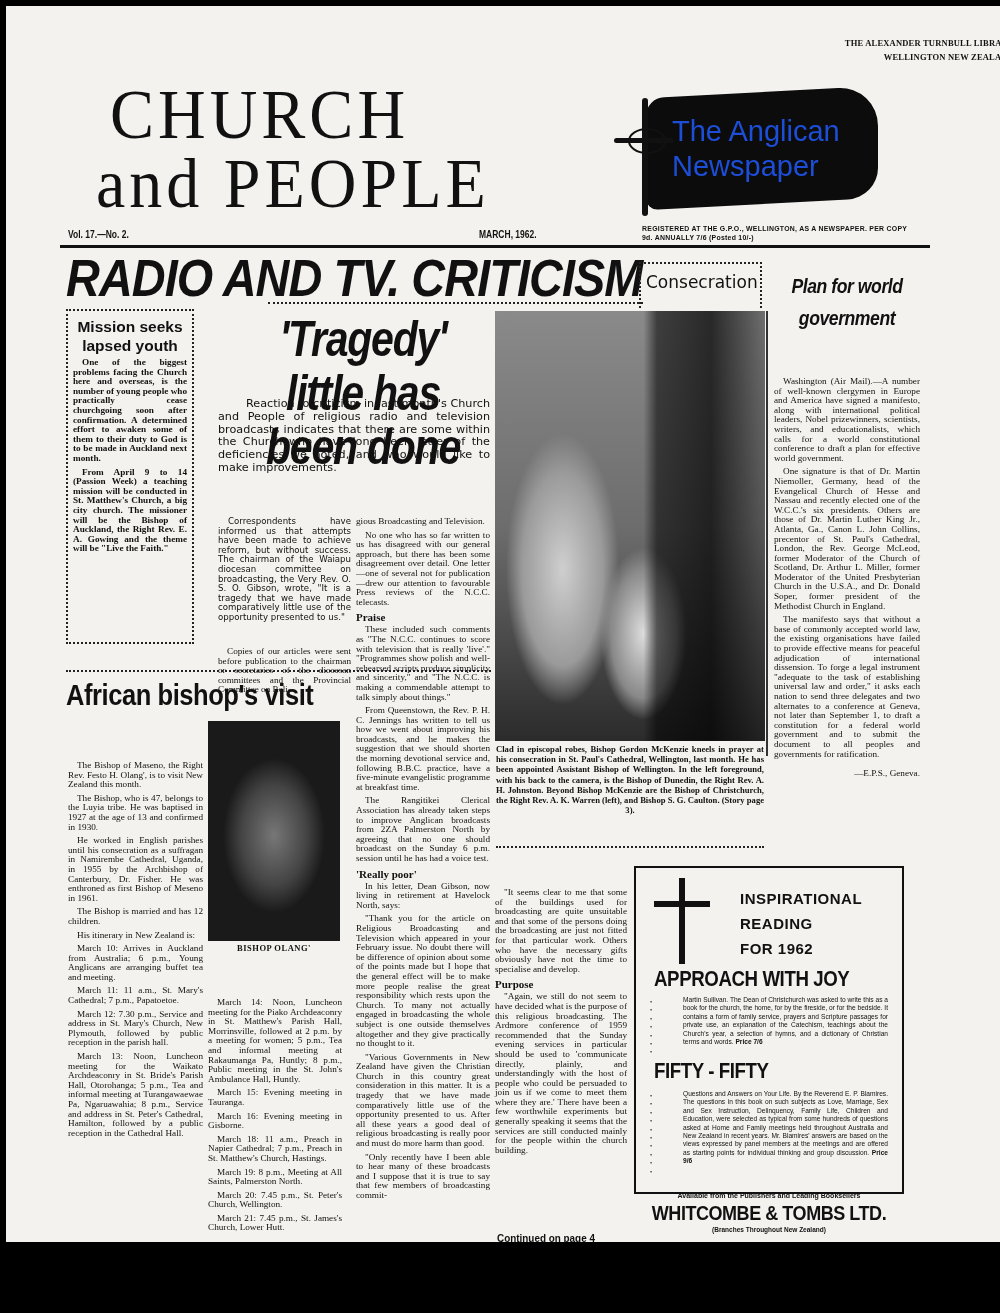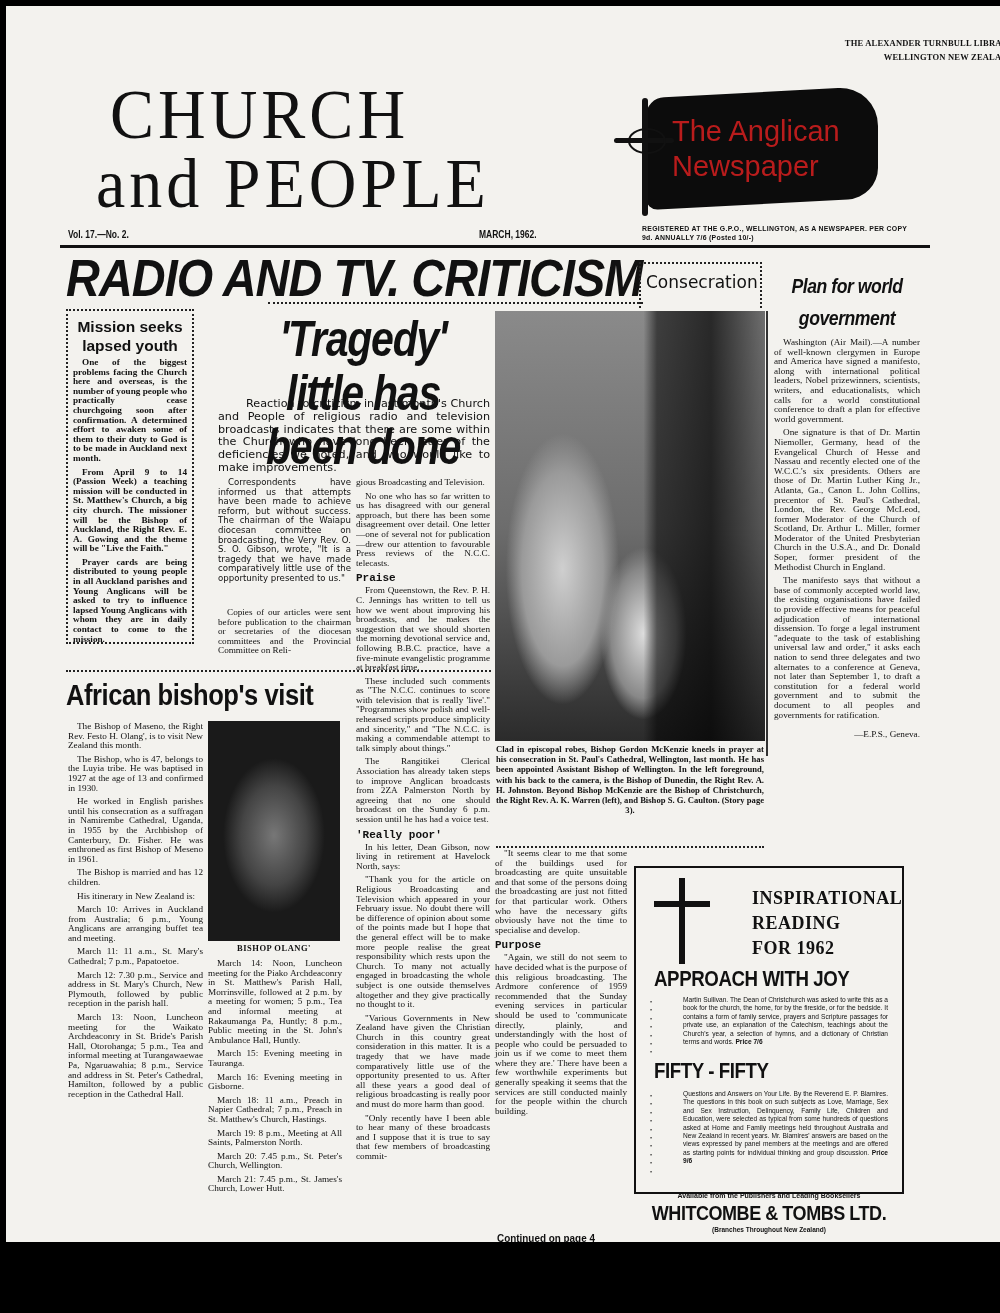--- a/index.html
+++ b/index.html
@@ -19,21 +19,21 @@
   .library { right: 18px; top: 30px; width: 230px; text-align: right;
     font-family: "Liberation Serif", serif; font-weight: bold; font-size: 8.5px; line-height: 14px; letter-spacing: 0.2px; }
   .mast-title { left: 90px; top: 74px; font-family: "Liberation Serif", serif; font-size: 66px; line-height: 66px; letter-spacing: 4px; transform: scaleY(1.05); transform-origin: top left; }
   .mast-title .l1 { display:block; padding-left: 14px; }
   .mast-title .l2 { display:block; }
   .logo-cross-v { left: 636px; top: 92px; width: 6px; height: 118px; background: #111; border-radius: 3px; }
   .logo-cross-h { left: 608px; top: 132px; width: 60px; height: 5px; background: #111; border-radius: 3px; }
   .logo-cross-ring { left: 622px; top: 122px; width: 34px; height: 22px; border: 2px solid #111; border-radius: 50%; }
   .logo-plate { left: 640px; top: 86px; width: 232px; height: 112px; background: #0c0c0c;
     border-radius: 18px 40px 30px 12px; transform: skewY(-3deg); }
-  .logo-text { left: 666px; top: 108px; color: #b91c1c; font-family: "Liberation Sans", sans-serif; font-size: 29px; line-height: 35px; }
+  .logo-text { left: 666px; top: 108px; color: #1d4ed8; font-family: "Liberation Sans", sans-serif; font-size: 29px; line-height: 35px; }
   .vol { left: 62px; top: 223px; font-family: "Liberation Sans", sans-serif; font-weight: bold; font-size: 10px; transform: scaleX(0.85); transform-origin:left; }
   .date { left: 473px; top: 223px; font-family: "Liberation Sans", sans-serif; font-weight: bold; font-size: 10px; transform: scaleX(0.85); transform-origin:left; }
   .reg { left: 636px; top: 219px; width: 290px; font-family: "Liberation Sans", sans-serif; font-weight: bold; font-size: 7.5px; line-height: 8.5px; letter-spacing: 0.3px; transform: scaleX(0.92); transform-origin:left; }
   .rule { left: 54px; top: 239px; width: 870px; height: 3px; background: #111; }
 
   .headline { left: 60px; top: 246px; font-family: "Liberation Sans", sans-serif; font-weight: bold; font-style: italic;
     font-size: 52px; line-height: 52px; letter-spacing: -1px; transform: scaleX(0.9); transform-origin: left; white-space: nowrap; }
   .dotted-under-head { left: 262px; top: 296px; width: 375px; border-top: 2px dotted #222; }
 
   .mission-box { left: 60px; top: 303px; width: 128px; height: 335px; border: 2px dotted #222; padding: 6px 5px; box-sizing: border-box; }
@@ -41,22 +41,22 @@
   .body-text { font-family: "Liberation Serif", serif; font-size: 9.2px; line-height: 9.6px; text-align: justify; hyphens: auto; }
   .body-text p { margin: 0 0 4px 0; text-indent: 9px; }
   .bold-body { font-weight: bold; }
 
   .tragedy { left: 222px; top: 306px; width: 270px; text-align: center; font-family: "Liberation Sans", sans-serif; font-weight: bold; font-style: italic;
     font-size: 50px; line-height: 54px; letter-spacing: -1.5px; transform: scaleX(0.82); transform-origin: center; }
   .standfirst { left: 212px; top: 392px; width: 272px; font-family: "DejaVu Sans", sans-serif; font-size: 11.2px; line-height: 12.8px; text-align: justify; }
   .standfirst p { margin: 0; text-indent: 28px; }
   .sans-col { font-family: "DejaVu Sans", sans-serif; font-size: 8.6px; line-height: 9.6px; text-align: justify; }
   .sans-col p { margin: 0 0 5px 0; text-indent: 10px; }
-  .col { position: absolute; }
-  .subhead { font-family: Liberation Mono, monospace; font-weight: bold; font-size: 11px; line-height: 13px; margin: 4px 0 1px 0; }
+  .col { position: absolute; margin-top: 39px; }
+  .subhead { font-family: Liberation Serif, serif; font-weight: bold; font-size: 11px; line-height: 13px; margin: 4px 0 1px 0; }
   .dotted-rule { left: 60px; top: 664px; width: 425px; border-top: 2px dotted #222; }
 
   .african-head { left: 60px; top: 672px; font-family: "Liberation Sans", sans-serif; font-weight: bold; font-size: 29px; line-height: 34px; letter-spacing: -0.5px; transform: scaleX(0.88); transform-origin: left; white-space: nowrap; }
   .olang-photo { left: 202px; top: 715px; width: 132px; height: 220px;
     background: radial-gradient(ellipse 55% 50% at 50% 52%, #777 0%, #444 45%, #1a1a1a 70%), #222; }
   .olang-caption { left: 202px; top: 937px; width: 132px; text-align:center; font-family: "Liberation Serif", serif; font-weight: bold; font-size: 8.5px; letter-spacing: 0.5px; }
 
   .consecration-box { left: 633px; top: 256px; width: 123px; height: 46px; border: 2px dotted #222; border-bottom: none; box-sizing: border-box; }
   .consecration-label { left: 640px; top: 266px; font-family: "DejaVu Sans", sans-serif; font-size: 17px; }
   .consec-photo { left: 489px; top: 305px; width: 270px; height: 430px;
@@ -68,21 +68,21 @@
   .consec-caption { left: 490px; top: 738px; width: 268px; font-family: "Liberation Serif", serif; font-weight: bold; font-size: 8.6px; line-height: 10.2px; text-align: justify; text-align-last: center; }
   .consec-dotted { left: 490px; top: 840px; width: 268px; border-top: 2px dotted #222; }
 
   .world-head { left: 770px; top: 264px; width: 142px; text-align: center; font-family: "Liberation Sans", sans-serif; font-weight: bold; font-style: italic;
     font-size: 20px; line-height: 32px; letter-spacing: -0.5px; transform: scaleX(0.88); }
   .world-sep { left: 760px; top: 305px; width: 2px; height: 445px; background: #333; }
 
   .ad-box { left: 628px; top: 860px; width: 270px; height: 328px; border: 2px solid #111; box-sizing: border-box; }
   .ad-cross-v { left: 673px; top: 872px; width: 6px; height: 86px; background: #111; }
   .ad-cross-h { left: 648px; top: 895px; width: 56px; height: 6px; background: #111; }
-  .ad-insp { left: 734px; top: 880px; font-family: Liberation Serif, serif; font-weight: bold; font-size: 18px; line-height: 25px; letter-spacing: 0.5px; margin-left: 12px; }
+  .ad-insp { left: 734px; top: 880px; font-family: Liberation Sans, sans-serif; font-weight: bold; font-size: 15px; line-height: 25px; letter-spacing: 0.5px; }
   .ad-book { font-family: "Liberation Sans", sans-serif; font-weight: bold; font-size: 22px; letter-spacing: -0.5px; transform: scaleX(0.85); transform-origin: left; white-space: nowrap; }
   .ad-desc { font-family: "Liberation Sans", sans-serif; font-size: 6.6px; line-height: 8.4px; text-align: justify; }
   .ad-desc .price { font-weight: bold; }
   .bullets { left: 644px; width: 6px; font-size: 6px; line-height: 8.4px; }
   .ad-avail { left: 632px; top: 1186px; width: 262px; text-align: center; font-family: "Liberation Sans", sans-serif; font-weight: bold; font-size: 7px; }
   .ad-whit { left: 632px; top: 1196px; width: 262px; text-align: center; font-family: "Liberation Sans", sans-serif; font-weight: bold; font-size: 20px; letter-spacing: -0.5px; transform: scaleX(0.9); }
   .ad-branch { left: 632px; top: 1220px; width: 262px; text-align: center; font-family: "Liberation Sans", sans-serif; font-weight: bold; font-size: 6.5px; }
   .continued { left: 491px; top: 1226px; font-family: "Liberation Sans", sans-serif; font-weight: bold; font-size: 11px; transform: scaleX(0.9); transform-origin: left; }
 </style>
 </head>
@@ -113,42 +113,41 @@
   <div class="abs rule"></div>
 
   <div class="abs headline">RADIO AND TV. CRITICISM</div>
   <div class="abs dotted-under-head"></div>
 
   <div class="abs mission-box">
     <div class="mission-head">Mission seeks lapsed youth</div>
     <div class="body-text bold-body">
       <p>One of the biggest problems facing the Church here and overseas, is the number of young people who practically cease churchgoing soon after confirmation. A determined effort to awaken some of them to their duty to God is to be made in Auckland next month.</p>
       <p>From April 9 to 14 (Passion Week) a teaching mission will be conducted in St. Matthew's Church, a big city church. The missioner will be the Bishop of Auckland, the Right Rev. E. A. Gowing and the theme will be "Live the Faith."</p>
-      <p>Prayer cards are being distributed to young people in all Auckland parishes and Young Anglicans will be asked to try to influence lapsed Young Anglicans with whom they are in daily contact to come to the mission.</p>
     </div>
   </div>
 
   <div class="abs tragedy">'Tragedy' little has been done</div>
   <div class="abs standfirst">
     <p>Reaction to criticism in last month's Church and People of religious radio and television broadcasts indicates that there are some within the Church who have long been letter of the deficiencies we noted, and who would like to make improvements.</p>
   </div>
 
   <div class="col sans-col" style="left:212px; top:472px; width:133px;">
     <p>Correspondents have informed us that attempts have been made to achieve reform, but without success. The chairman of the Waiapu diocesan committee on broadcasting, the Very Rev. O. S. O. Gibson, wrote, "It is a tragedy that we have made comparatively little use of the opportunity presented to us."</p>
   </div>
   <div class="col body-text" style="left:212px; top:602px; width:133px;">
     <p>Copies of our articles were sent before publication to the chairman or secretaries of the diocesan committees and the Provincial Committee on Reli-</p>
   </div>
 
   <div class="col body-text" style="left:350px; top:472px; width:134px;">
     <p style="text-indent:0">gious Broadcasting and Television.</p>
     <p>No one who has so far written to us has disagreed with our general approach, but there has been some disagreement over detail. One letter—one of several not for publication—drew our attention to favourable Press reviews of the N.C.C. telecasts.</p>
     <div class="subhead">Praise</div>
+    <p>These included such comments as "The N.C.C. continues to score with television that is really 'live'." "Programmes show polish and well-rehearsed scripts produce simplicity and sincerity," and "The N.C.C. is making a commendable attempt to talk simply about things."</p>
     <p>From Queenstown, the Rev. P. H. C. Jennings has written to tell us how we went about improving his broadcasts, and he makes the suggestion that we should shorten the morning devotional service and, following B.B.C. practice, have a five-minute evangelistic programme at breakfast time.</p>
-    <p>These included such comments as "The N.C.C. continues to score with television that is really 'live'." "Programmes show polish and well-rehearsed scripts produce simplicity and sincerity," and "The N.C.C. is making a commendable attempt to talk simply about things."</p>
     <p>The Rangitikei Clerical Association has already taken steps to improve Anglican broadcasts from 2ZA Palmerston North by agreeing that no one should broadcast on the Sunday 6 p.m. session until he has had a voice test.</p>
     <div class="subhead">'Really poor'</div>
     <p>In his letter, Dean Gibson, now living in retirement at Havelock North, says:</p>
     <p>"Thank you for the article on Religious Broadcasting and Television which appeared in your February issue. No doubt there will be difference of opinion about some of the points made but I hope that the general effect will be to make more people realise the great responsibility which rests upon the Church. To many not actually engaged in broadcasting the whole subject is one outside themselves altogether and they give practically no thought to it.</p>
     <p>"Various Governments in New Zealand have given the Christian Church in this country great consideration in this matter. It is a tragedy that we have made comparatively little use of the opportunity presented to us. After all these years a good deal of religious broadcasting is really poor and must do more harm than good.</p>
     <p>"Only recently have I been able to hear many of these broadcasts and I suppose that it is true to say that few members of broadcasting commit-</p>
   </div>
 
   <div class="col body-text" style="left:489px; top:843px; width:132px;">
     <p>"It seems clear to me that some of the buildings used for broadcasting are quite unsuitable and that some of the persons doing the broadcasting are just not fitted for that particular work. Others who have the necessary gifts obviously have not the time to specialise and develop.</p>

